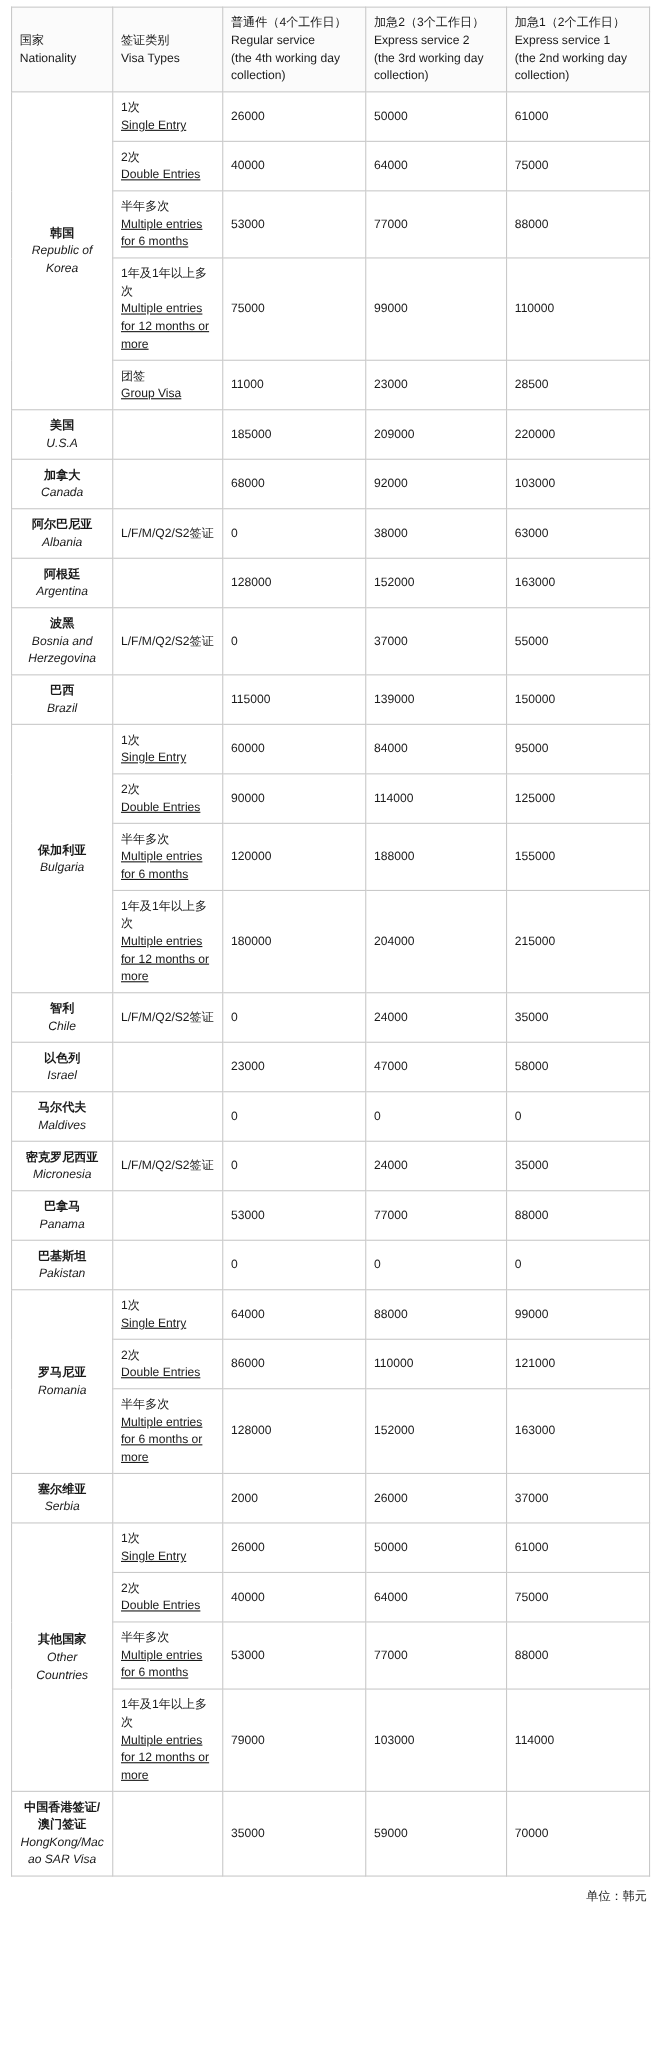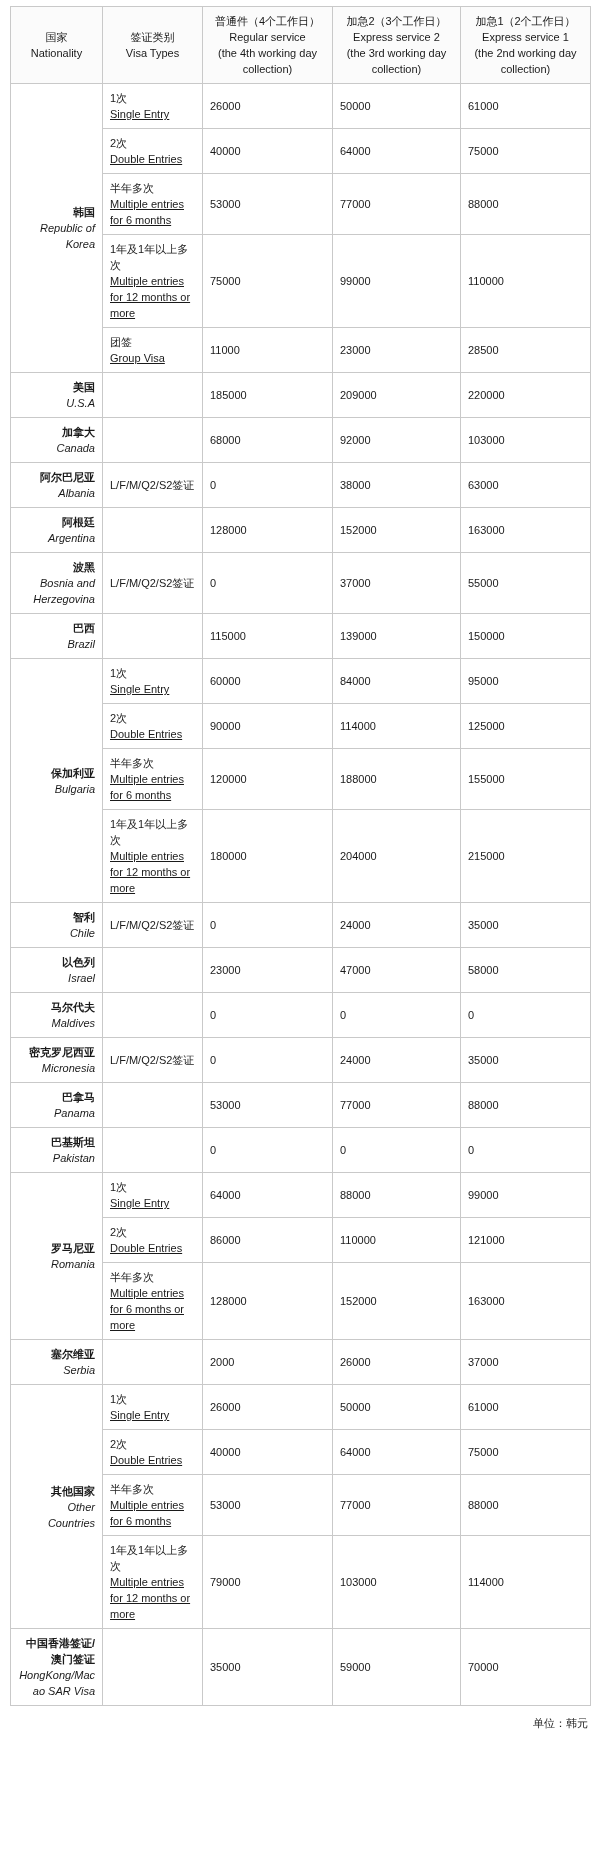--- a/index.html
+++ b/index.html
@@ -26,34 +26,34 @@
   table.visa-table td, table.visa-table th {
     border: 1px solid #c9c9c9;
     vertical-align: middle;
     padding: 6px 7px;
     font-weight: normal;
     word-break: break-word;
     overflow-wrap: break-word;
   }
   thead th {
     background: #fbfbfb;
-    text-align: center;
+    text-align: left;
     font-weight: bold;
     font-size: 11px;
     line-height: 16px;
     padding: 7px 6px;
   }
   col.c-country { width: 92px; }
   col.c-type    { width: 100px; }
   col.c-reg     { width: 130px; }
   col.c-ex2     { width: 128px; }
   col.c-ex1     { width: 130px; }
 
   td.country {
-    text-align: right;
+    text-align: center;
     font-size: 11px;
     line-height: 16px;
   }
   td.country .cn { font-weight: bold; display: block; }
   td.country .en { display: block; font-style: italic; }
   td.vtype {
     text-align: left;
     font-size: 11px;
     line-height: 16px;
   }

